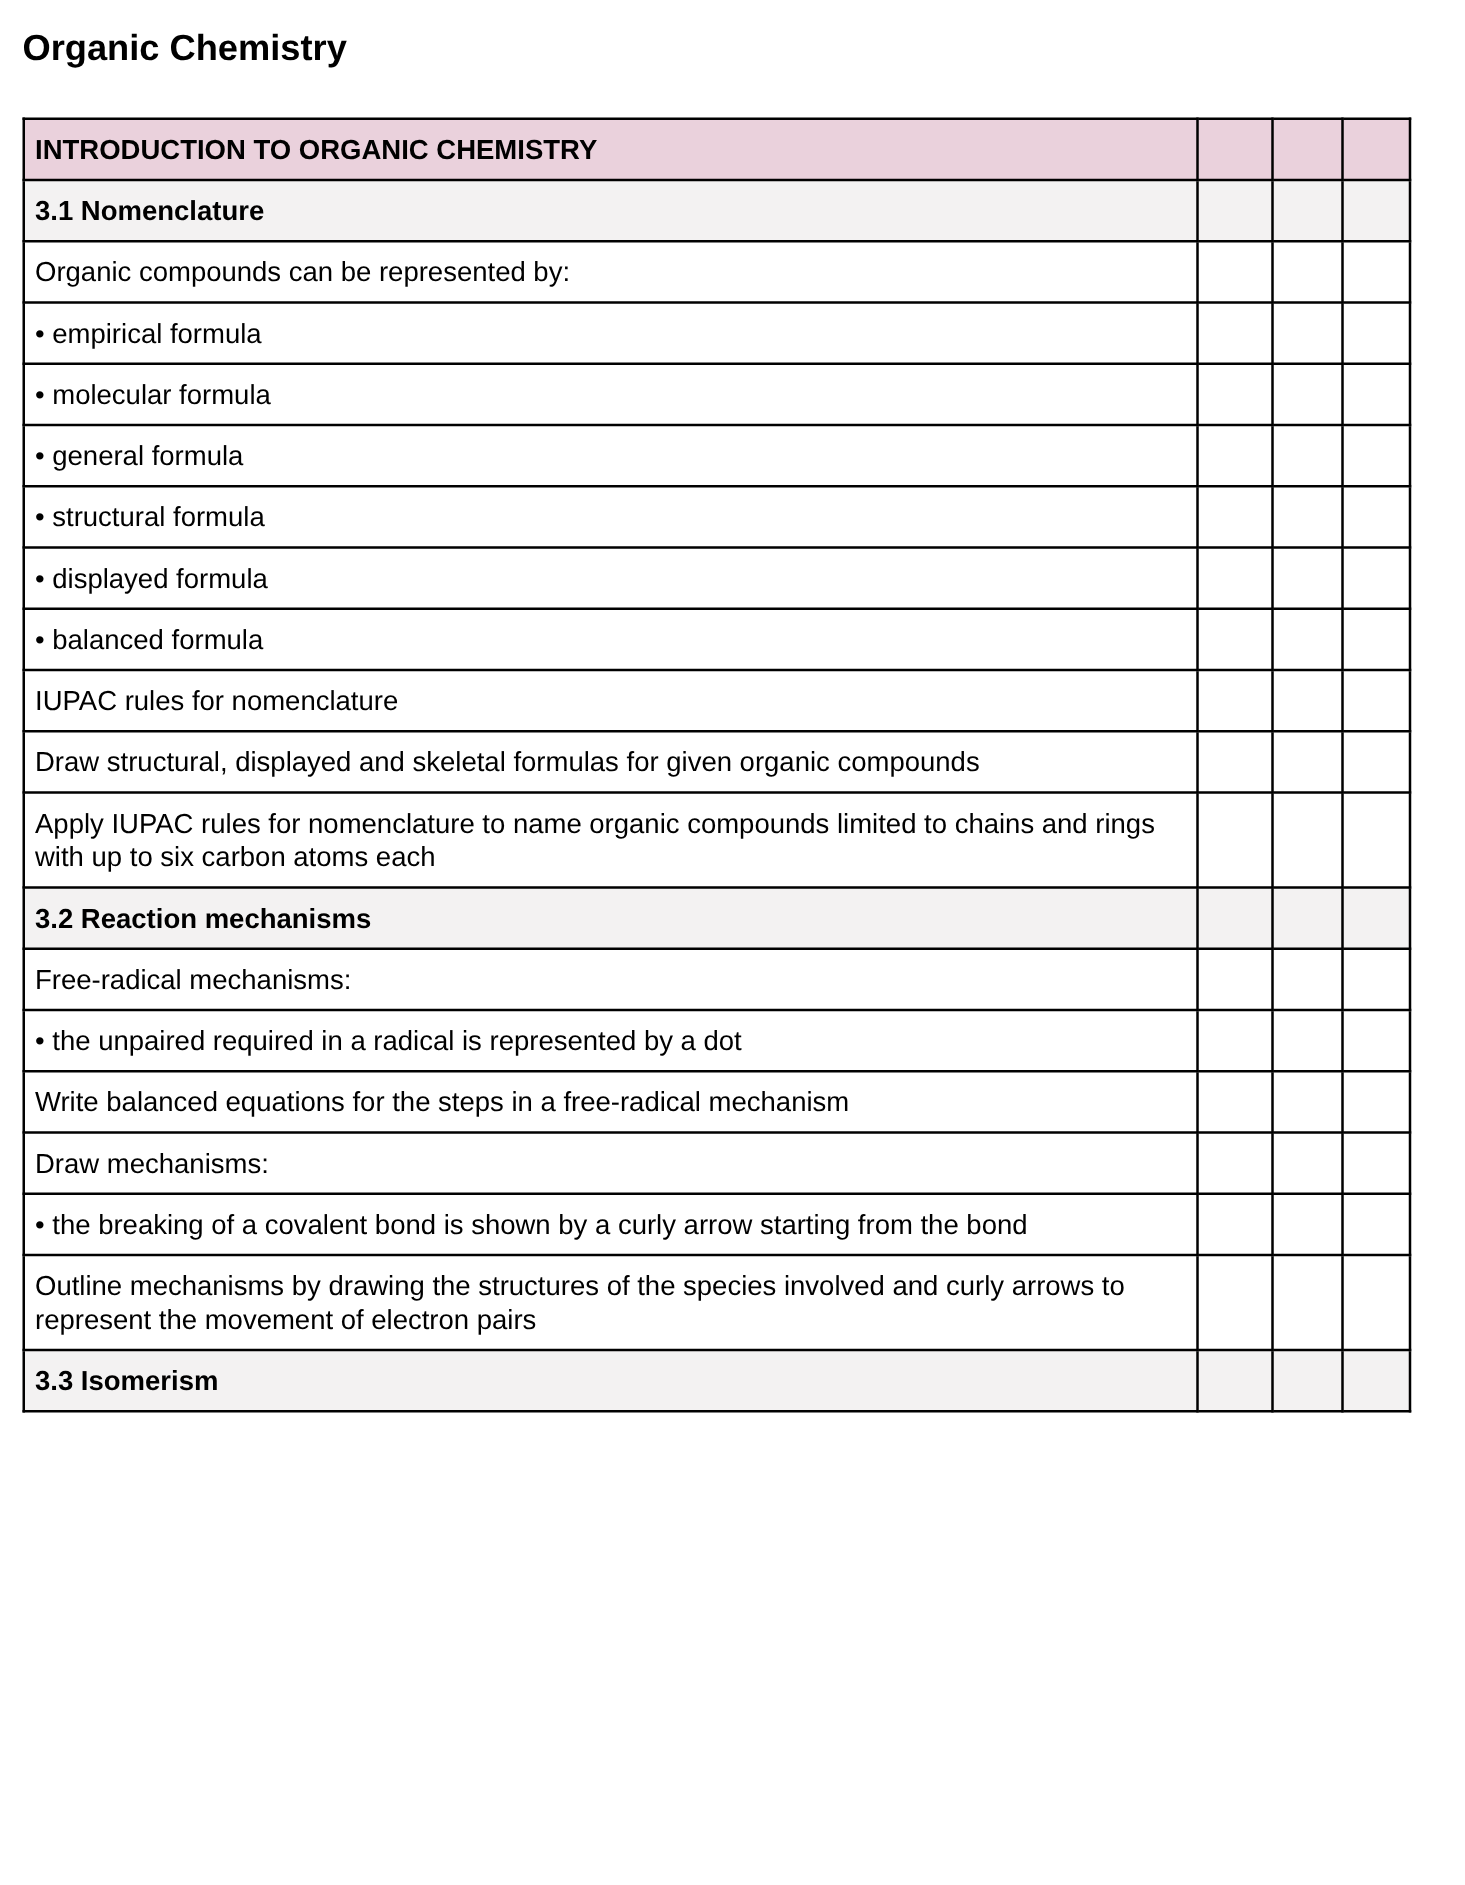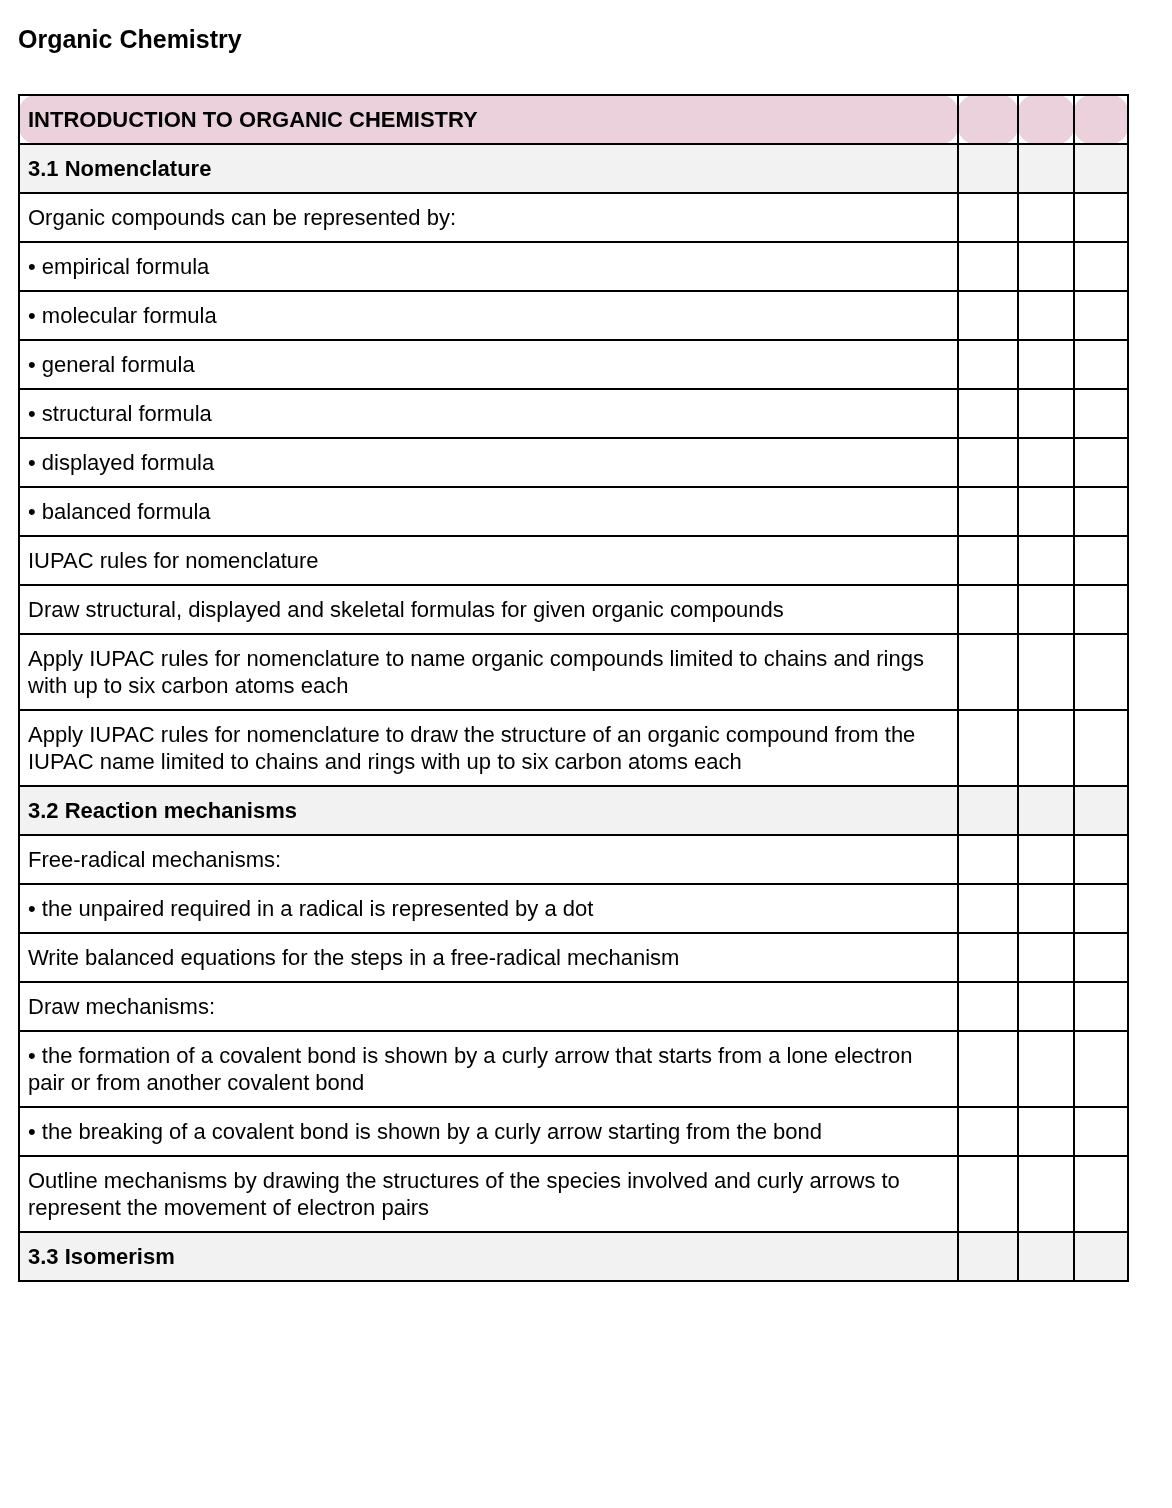--- a/index.html
+++ b/index.html
@@ -19,21 +19,21 @@
   }
   body {
     width: 1172px;
     height: 1508px;
     overflow: hidden;
   }
   .page {
     padding: 18px 45px 0 18px;
   }
   h1.doc-title {
-    font-size: 25px;
+    font-size: 29px;
     line-height: 34px;
     font-weight: bold;
     margin: 4px 0 38px 0;
     letter-spacing: 0;
   }
   table.checklist {
     border-collapse: collapse;
     table-layout: fixed;
     width: 1109px;
   }
@@ -42,21 +42,20 @@
     padding: 10px 8px;
     font-size: 22px;
     line-height: 27px;
     vertical-align: middle;
     word-wrap: break-word;
     background: #ffffff;
   }
   tr.row-header td {
     background: var(--header-bg);
     font-weight: bold;
-    border-radius: 17px;
   }
   tr.row-section td {
     background: var(--section-bg);
     margin-top: 25px;
   }
   tr.row-section td.main-cell {
     font-weight: bold;
   }
   td.check-cell {
     padding: 10px 4px;
@@ -154,26 +153,20 @@
     <td class="check-cell"></td>
   </tr>
 
   <tr class="row-item">
     <td class="main-cell">Apply IUPAC rules for nomenclature to name organic compounds limited to chains and rings with up to six carbon atoms each</td>
     <td class="check-cell"></td>
     <td class="check-cell"></td>
     <td class="check-cell"></td>
   </tr>
 
-  <tr class="row-item">
-    <td class="main-cell">Apply IUPAC rules for nomenclature to draw the structure of an organic compound from the IUPAC name limited to chains and rings with up to six carbon atoms each</td>
-    <td class="check-cell"></td>
-    <td class="check-cell"></td>
-    <td class="check-cell"></td>
-  </tr>
 
   <tr class="row-section">
     <td class="main-cell">3.2 Reaction mechanisms</td>
     <td class="check-cell"></td>
     <td class="check-cell"></td>
     <td class="check-cell"></td>
   </tr>
 
 
   <tr class="row-item">
@@ -198,26 +191,20 @@
     <td class="check-cell"></td>
   </tr>
 
   <tr class="row-item">
     <td class="main-cell">Draw mechanisms:</td>
     <td class="check-cell"></td>
     <td class="check-cell"></td>
     <td class="check-cell"></td>
   </tr>
 
-  <tr class="row-item">
-    <td class="main-cell">• the formation of a covalent bond is shown by a curly arrow that starts from a lone electron pair or from another covalent bond</td>
-    <td class="check-cell"></td>
-    <td class="check-cell"></td>
-    <td class="check-cell"></td>
-  </tr>
 
   <tr class="row-item">
     <td class="main-cell">• the breaking of a covalent bond is shown by a curly arrow starting from the bond</td>
     <td class="check-cell"></td>
     <td class="check-cell"></td>
     <td class="check-cell"></td>
   </tr>
 
   <tr class="row-item">
     <td class="main-cell">Outline mechanisms by drawing the structures of the species involved and curly arrows to represent the movement of electron pairs</td>

